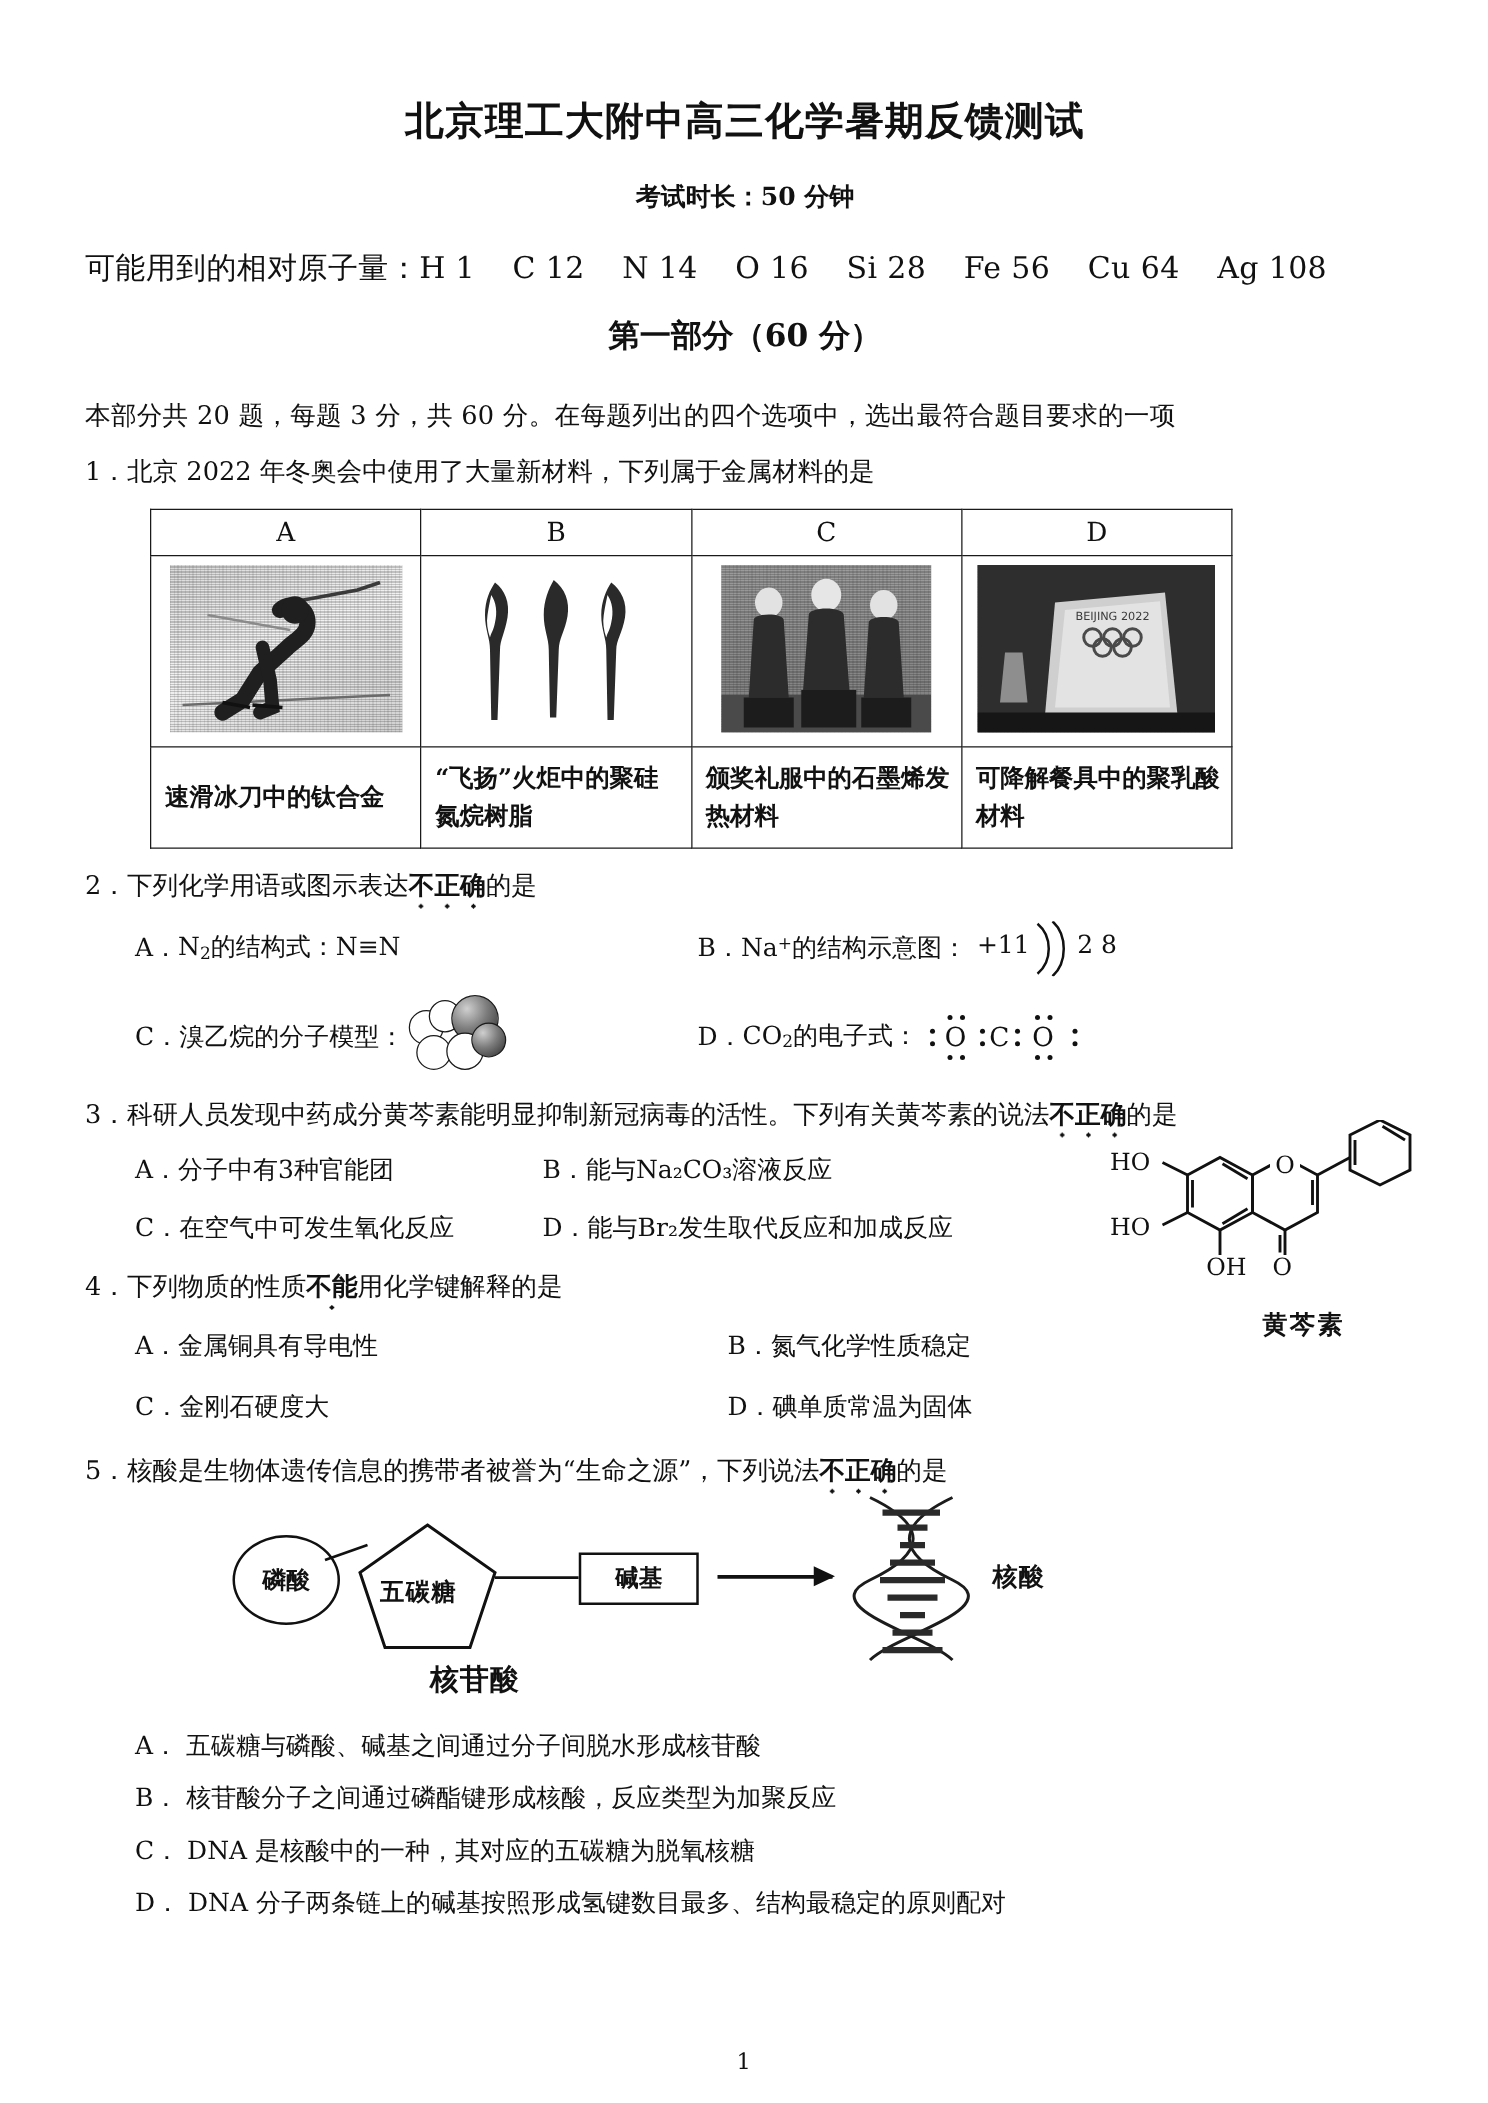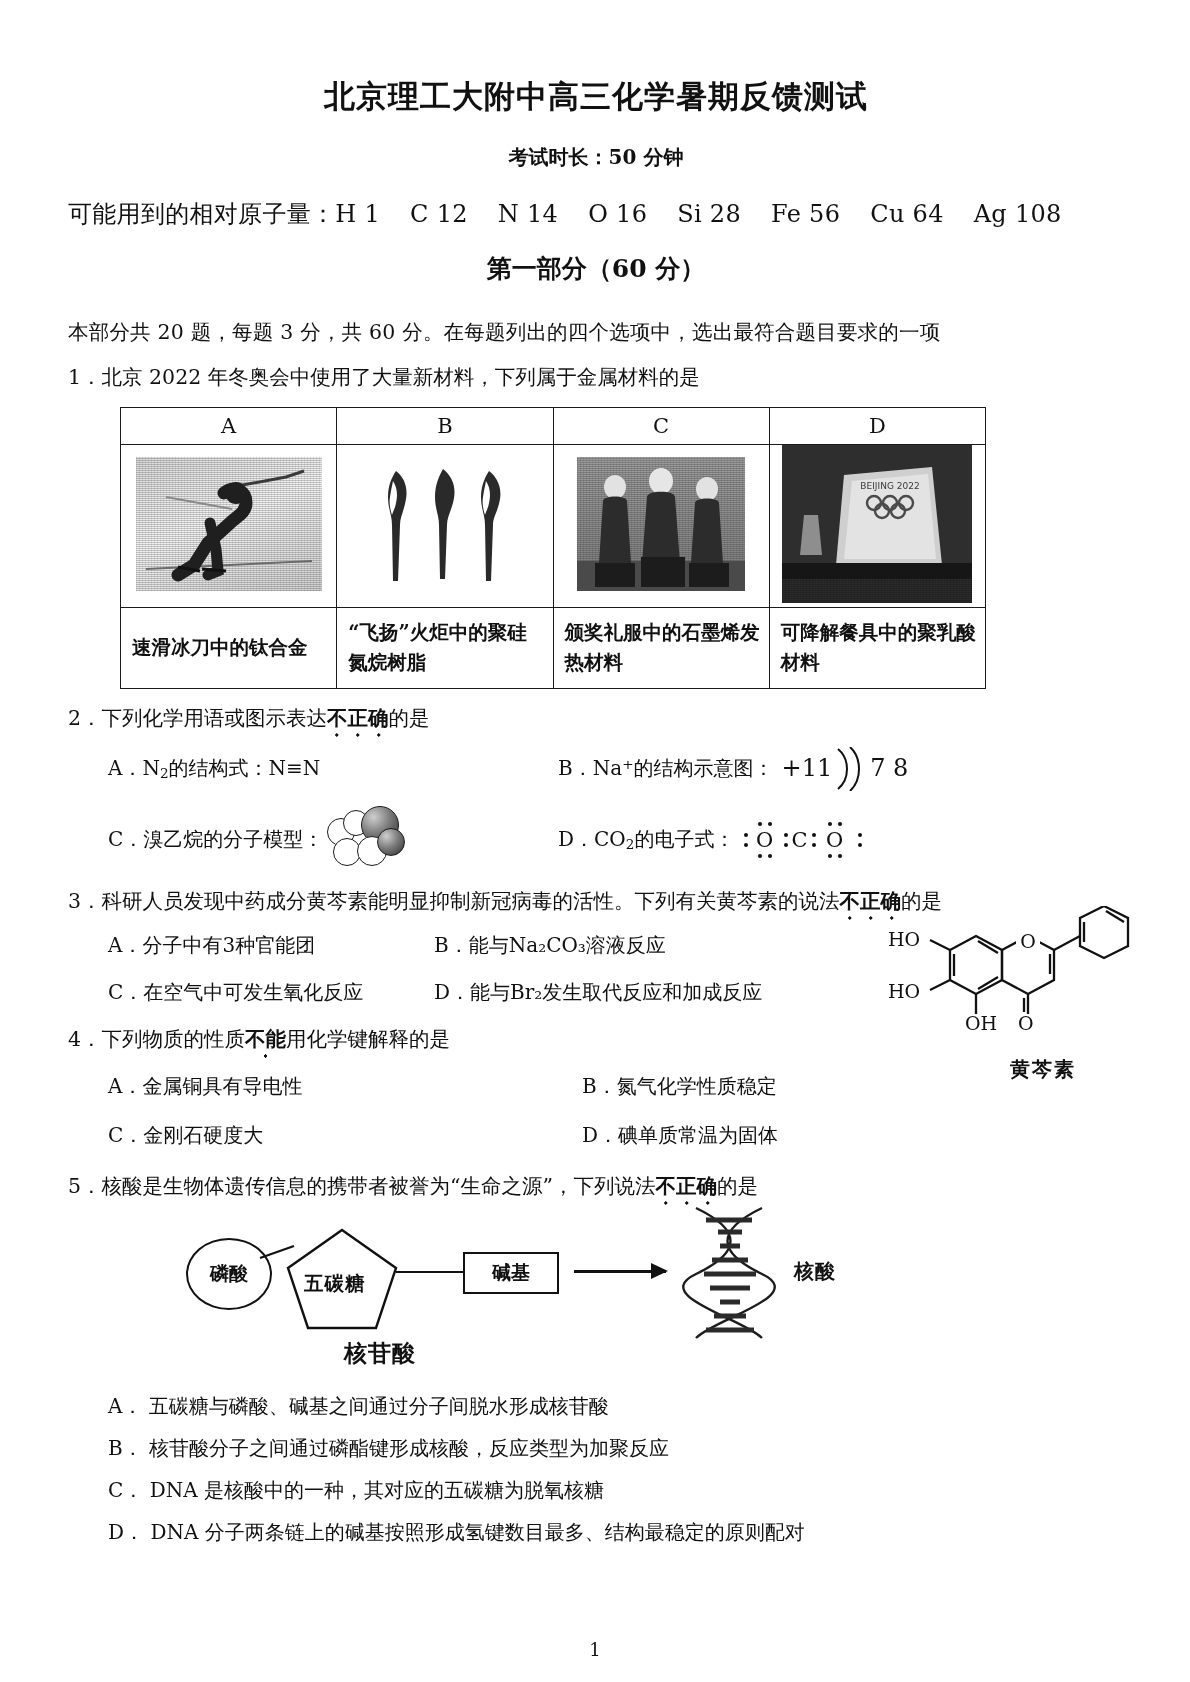--- a/index.html
+++ b/index.html
@@ -166,21 +166,21 @@
     background: #ffffff;
   }
   .ball.dark {
     background: radial-gradient(circle at 32% 28%, #cfcfcf 0%, #7d7d7d 45%, #2b2b2b 100%);
   }
 
   .na-diagram {
     display: inline-flex;
     margin-left: 8px;
     position: relative;
-    font-size: 24px;
+    font-size: 20px;
   }
   .na-arcs {
     position: relative;
     display: inline-block;
     width: 34px;
     height: 38px;
     margin: 0 2px;
   }
 
   .co2 {
@@ -359,21 +359,21 @@
                 <ellipse cx="130" cy="32" rx="11" ry="12" fill="#e2e2e2"></ellipse>
                 <path d="M118 46 c0 -6 24 -6 24 0 l4 60 l-32 0 z"></path>
               </g>
               <rect x="18" y="106" width="40" height="24" fill="#1c1c1c"></rect>
               <rect x="64" y="100" width="44" height="30" fill="#1c1c1c"></rect>
               <rect x="112" y="106" width="40" height="24" fill="#1c1c1c"></rect>
             </svg>
           </div>
         </td>
         <td class="pic">
-          <div class="photo" style="width:190px;height:158px;background:#2b2b2b;">
+          <div class="photo" style="width:190px;height:134px;background:#2b2b2b;">
             <div class="noise"></div>
             <svg viewBox="0 0 190 134" width="190" height="134" style="position:absolute;inset:0;">
               <rect x="0" y="0" width="190" height="134" fill="#2e2e2e"></rect>
               <polygon points="62,30 150,22 160,120 54,120" fill="#cfcfcf"></polygon>
               <polygon points="70,36 146,29 154,114 62,114" fill="#e3e3e3"></polygon>
               <text x="108" y="44" font-size="9" fill="#3a3a3a" text-anchor="middle" font-family="DejaVu Sans, sans-serif">BEIJING 2022</text>
               <g fill="none" stroke="#4a4a4a" stroke-width="2.4">
                 <circle cx="92" cy="58" r="7"></circle>
                     <circle cx="108" cy="58" r="7"></circle>
                     <circle cx="124" cy="58" r="7"></circle>
@@ -409,21 +409,21 @@
           <span>B．</span>
           <span><span>Na</span><sup>+</sup><span>的结构示意图：</span></span>
           <span class="na-diagram">
             <span>+11</span>
             <span class="na-arcs">
               <svg viewBox="0 0 34 44" width="34" height="44" style="position:absolute;left:0;top:-3px;">
                 <path d="M4 2 C16 12 16 32 4 42" stroke="#111" stroke-width="2" fill="none"></path>
                 <path d="M16 0 C28 11 28 33 16 44" stroke="#111" stroke-width="2" fill="none"></path>
               </svg>
             </span>
-            <span>7 8</span>
+            <span>2 8</span>
           </span>
         </div>
       </div>
 
       <div class="opt-row" style="margin-top:22px;">
         <div class="opt indent" style="width:450px;">
           <span>C．</span>
           <span>溴乙烷的分子模型：</span>
           <span class="model-img">
             <span class="ball" style="left:0px;top:8px;width:26px;height:26px;"></span>

